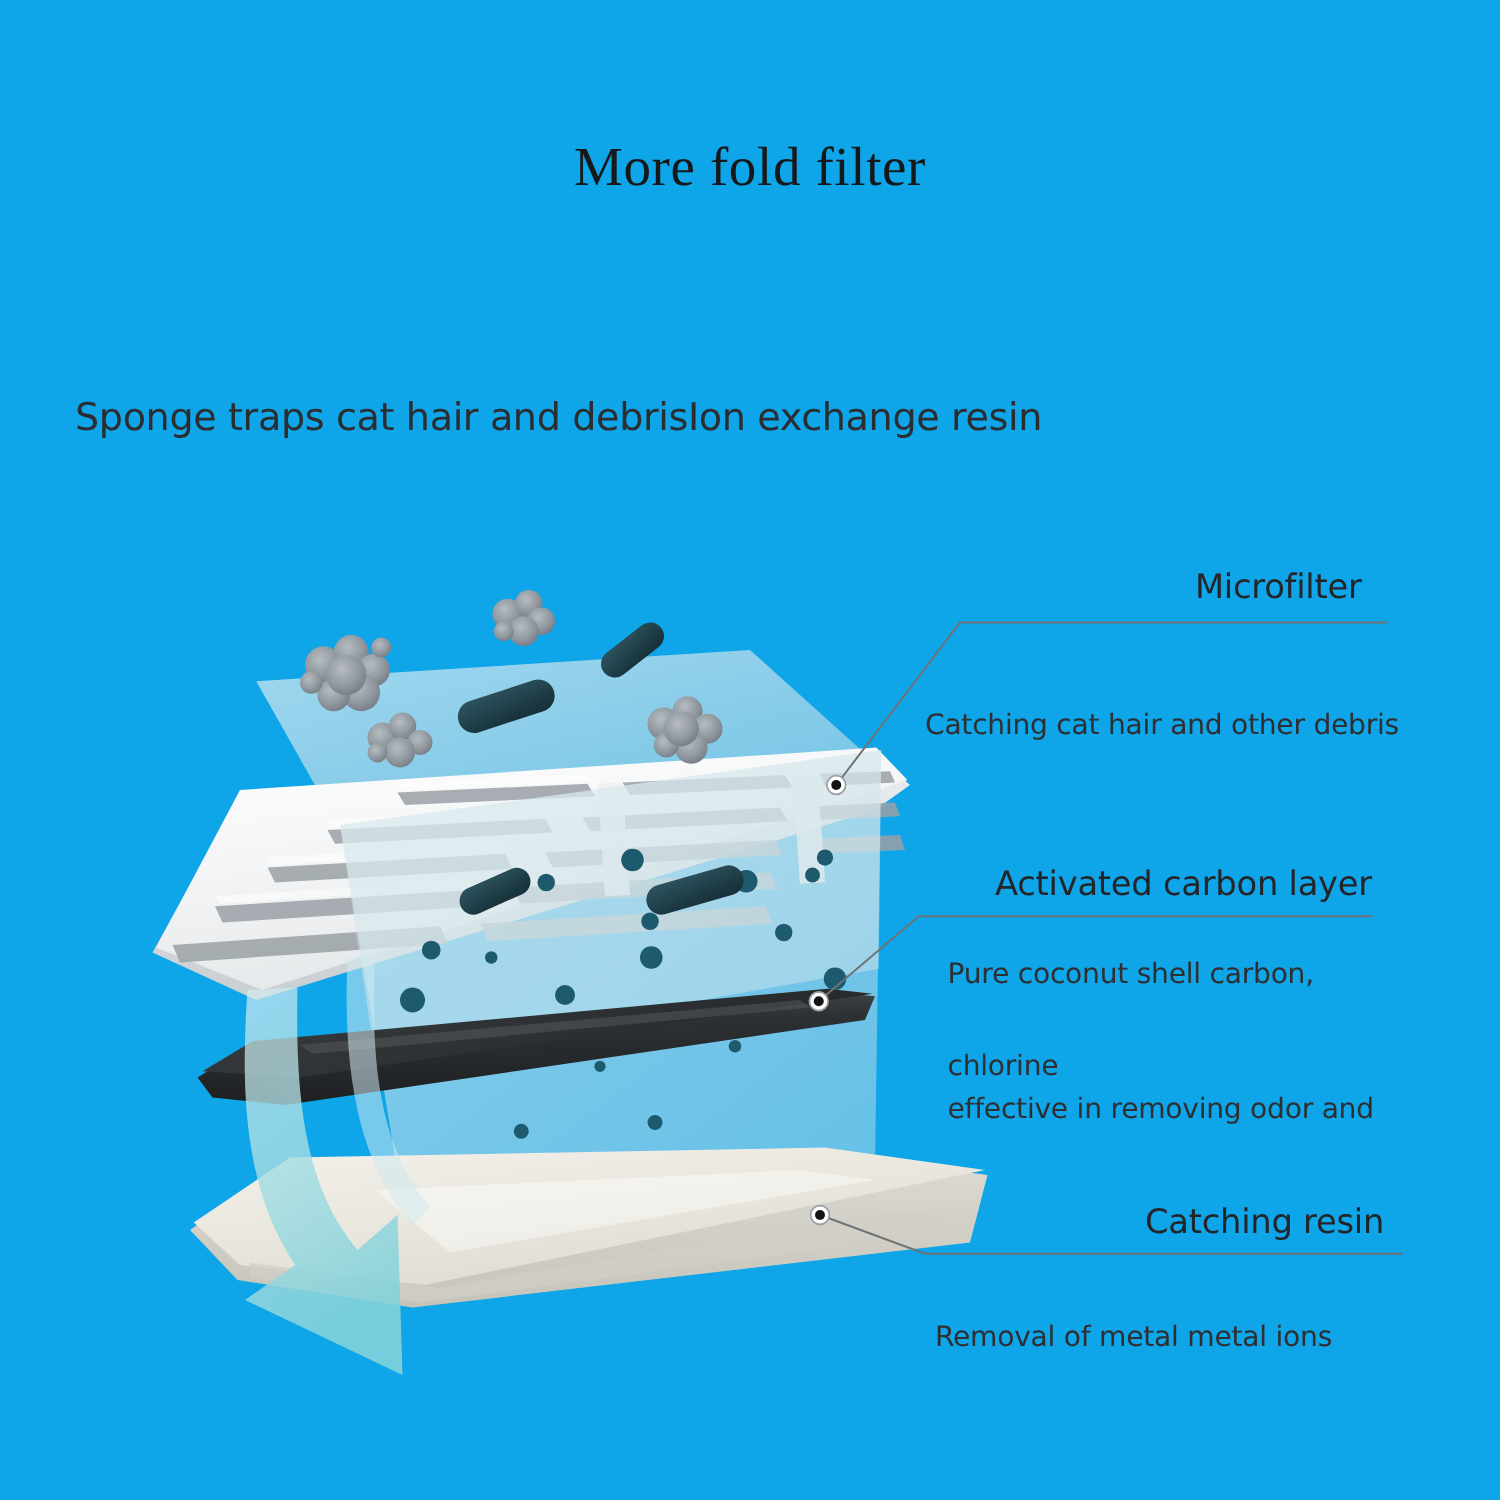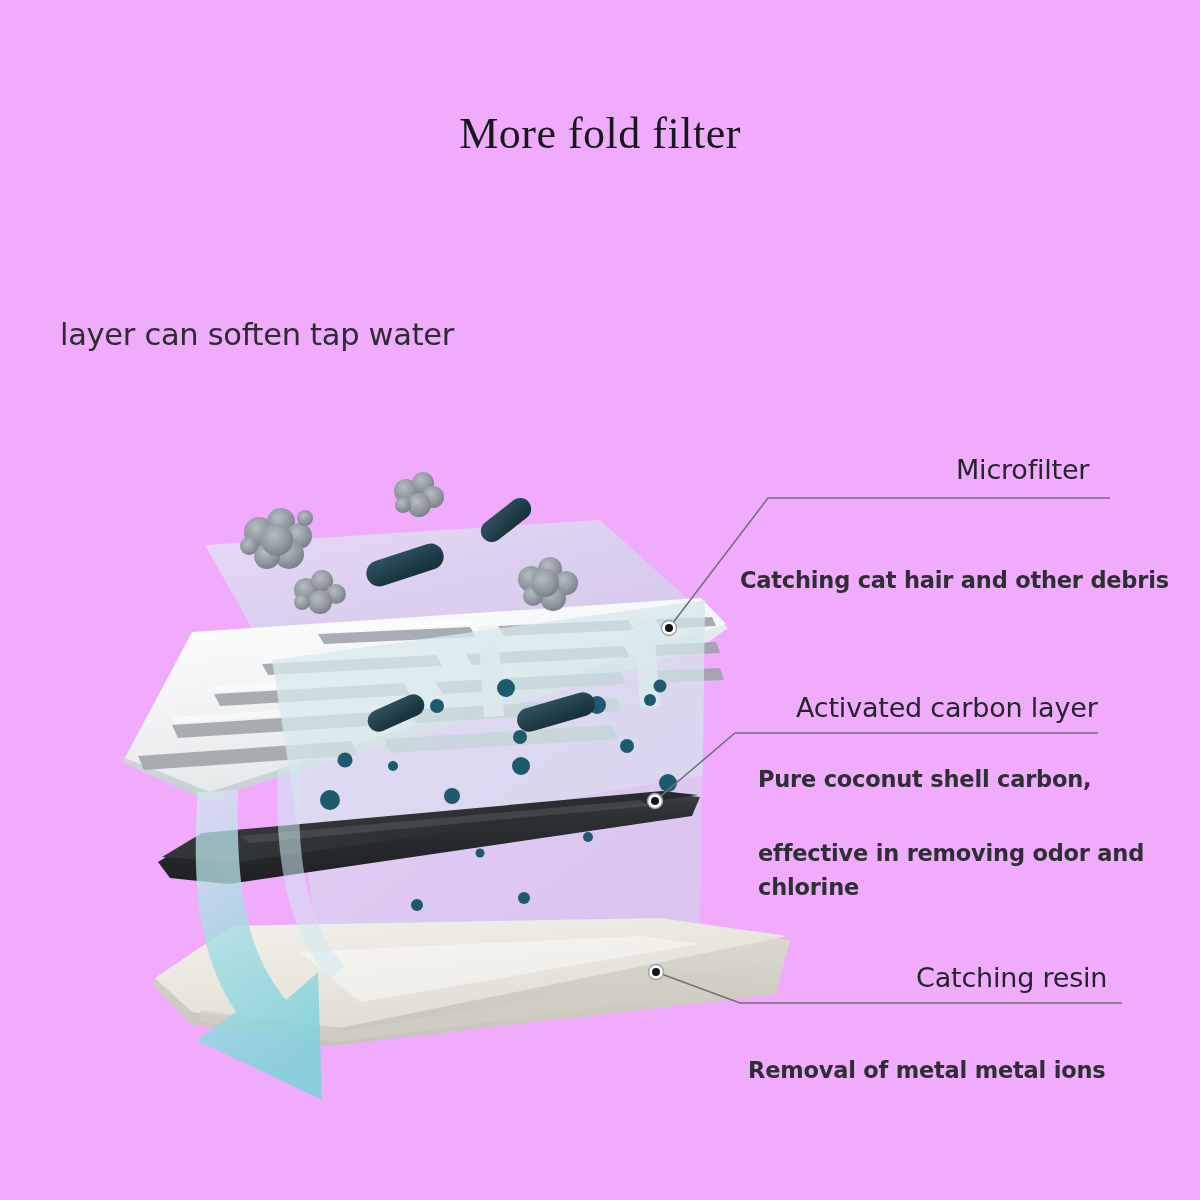--- a/index.html
+++ b/index.html
@@ -11,21 +11,21 @@
     height: 1200px;
     background: #fdfdfa;
     font-family: "DejaVu Sans", sans-serif;
     overflow: hidden;
     position: relative;
   }
   #stage {
     position: relative;
     width: 1200px;
     height: 1200px;
-    background: #f0abfc;
+    background: #0ea5e9;
     overflow: hidden;
   }
 
   
   .title {
     position: absolute;
     left: 0;
     top: 108px;
     width: 1200px;
     text-align: center;
@@ -61,21 +61,21 @@
     text-align: center;
   }
   .callout-sub {
     position: absolute;
     font-family: "DejaVu Sans", sans-serif;
     font-size: 22.5px;
     line-height: 34px;
     color: #2d2f32;
     letter-spacing: -0.2px;
   }
-  .callout-sub div { white-space: nowrap; font-weight: bold; }
+  .callout-sub div { white-space: nowrap; }
 
   .c-micro-head   { left: 956px; top: 454px; }
   .c-micro-sub    { left: 740px; top: 563px; }
   .c-carbon-head  { left: 796px; top: 692px; }
   .c-carbon-sub-a { left: 758px; top: 762px; }
   .c-carbon-sub-b { left: 758px; top: 836px; }
   .c-resin-head   { left: 916px; top: 962px; }
   .c-resin-sub    { left: 748px; top: 1053px; }
 
   
@@ -91,21 +91,21 @@
   .txt-layer { z-index: 7; }
 </style>
 </head>
 <body>
 
 <div id="stage">
 
   <div class="title">More fold filter</div>
 
   <div class="intro">
-    <div>layer can soften tap water</div>
+    <div>Sponge traps cat hair and debrisIon exchange resin</div>
   </div>
 
   <svg id="svg-art" class="layer-svg" viewBox="0 0 1200 1200">
     <defs>
       <linearGradient id="gMeshTop" x1="0" y1="0" x2="0.35" y2="1">
         <stop offset="0" stop-color="#ffffff"></stop>
         <stop offset="0.45" stop-color="#f4f5f6"></stop>
         <stop offset="1" stop-color="#e4e7e9"></stop>
       </linearGradient>
       <linearGradient id="gMeshEdge" x1="0" y1="0" x2="0" y2="1">
@@ -339,22 +339,22 @@
     <div class="callout-head c-micro-head">Microfilter</div>
     <div class="callout-sub c-micro-sub">
       <div>Catching cat hair and other debris</div>
     </div>
 
     <div class="callout-head c-carbon-head">Activated carbon layer</div>
     <div class="callout-sub c-carbon-sub-a">
       <div>Pure coconut shell carbon,</div>
     </div>
     <div class="callout-sub c-carbon-sub-b">
+      <div>chlorine</div>
       <div>effective in removing odor and</div>
-      <div>chlorine</div>
     </div>
 
     <div class="callout-head c-resin-head">Catching resin</div>
     <div class="callout-sub c-resin-sub">
       <div>Removal of metal metal ions</div>
     </div>
   </div>
 
 </div>
 

